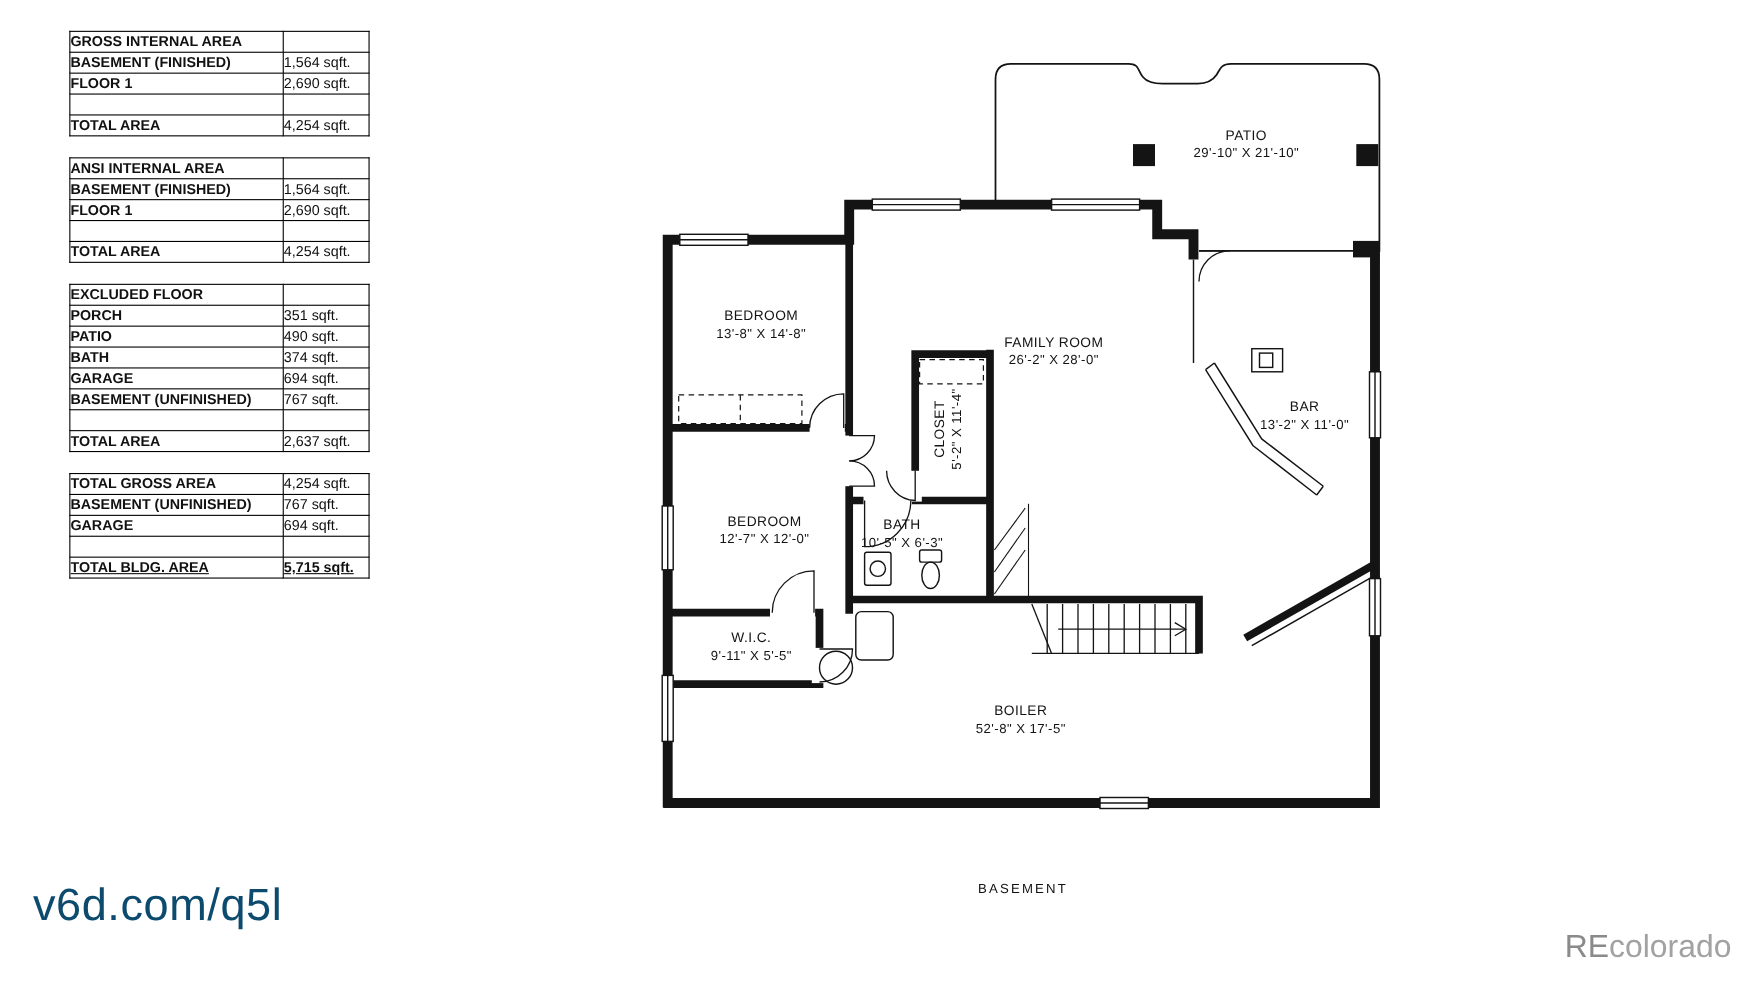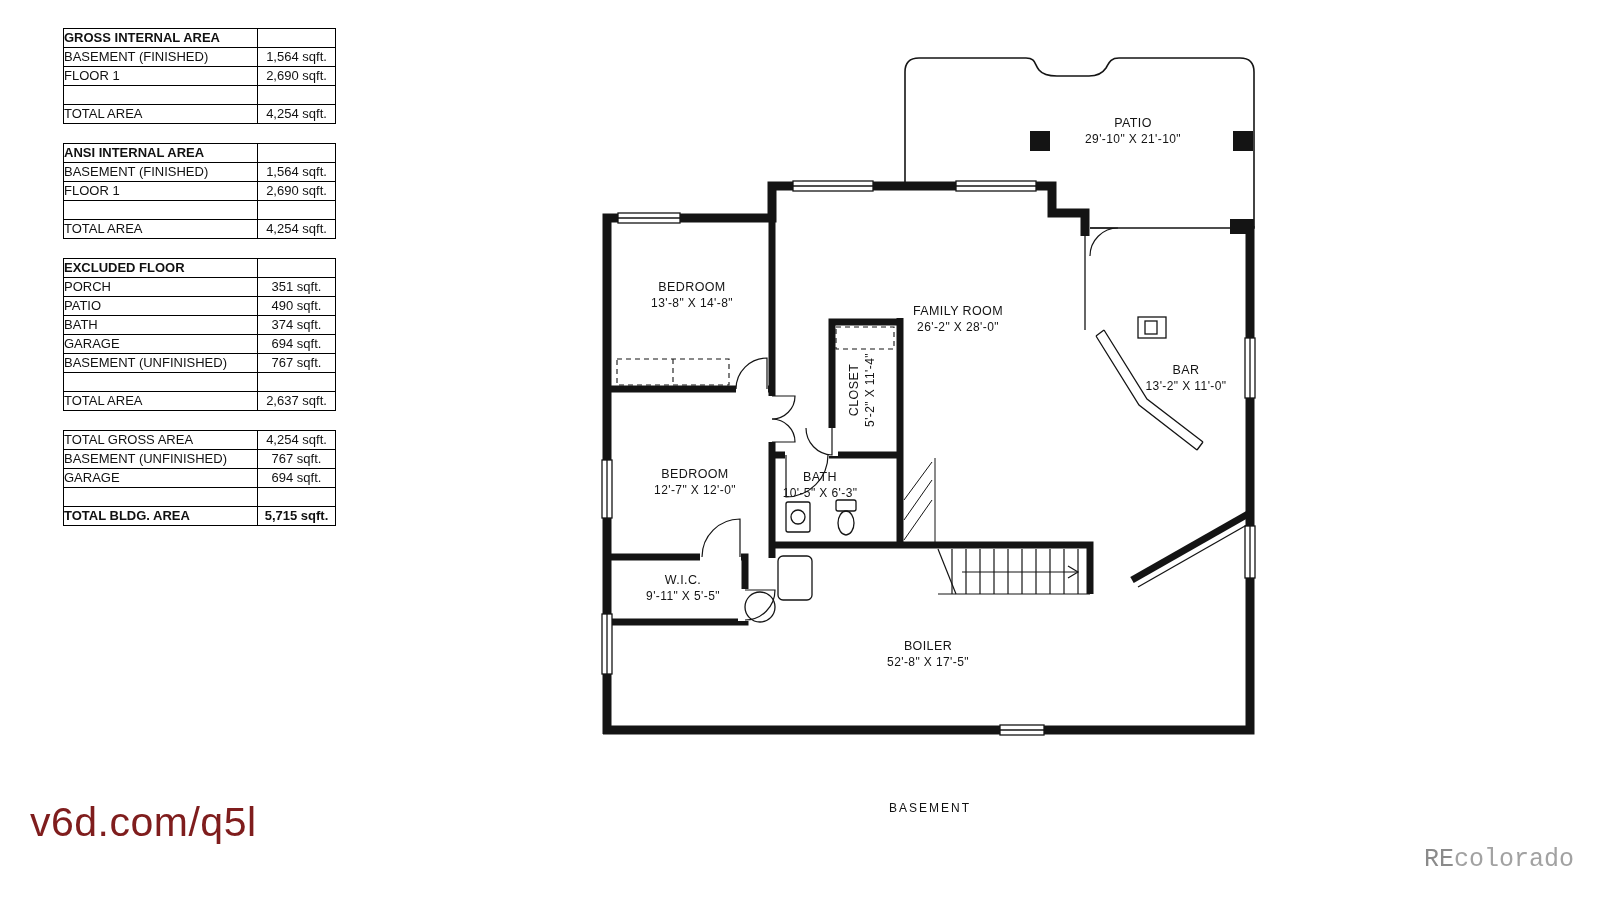--- a/index.html
+++ b/index.html
@@ -6,33 +6,33 @@
   body{
     width:1600px;height:899px;position:relative;background:#ffffff;
     font-family:"Liberation Sans",sans-serif;color:#111;overflow:hidden;
   }
   .tables{position:absolute;left:30px;top:28px;width:273px;padding-left:33px;}
   table.area{border-collapse:collapse;width:100%;margin:0 0 19px 0;border:1.5px solid #000;table-layout:fixed;}
   table.area td{
     border:1px solid #000;height:18px;line-height:18px;font-size:13px;
     padding:0;white-space:nowrap;overflow:hidden;
   }
-  td.lbl{width:193px;padding-left:11px;}
+  td.lbl{width:193px;padding-left:11px;font-weight:bold;}
   td.hdr{font-weight:bold;padding-left:5px;}
-  td.val{text-align:center;padding-right:5px;}
-  tr.boldrow td{font-weight:bold;}
+  td.val{text-align:left;padding-right:5px;}
+  tr.boldrow td{font-weight:bold;text-decoration:underline;}
   svg.plan{position:absolute;left:0;top:0;}
   .floorlabel{
     position:absolute;left:700px;top:801px;width:460px;text-align:center;
     font-size:12px;letter-spacing:2px;color:#111;
   }
   .url{
-    position:absolute;left:30px;top:799px;font-size:41px;color:#7f1d1d;letter-spacing:.5px;
+    position:absolute;left:30px;top:799px;font-size:41px;color:#0c4a6e;letter-spacing:.5px;
   }
-  .wm{position:absolute;right:26px;top:845px;font-size:25px;font-family:Liberation Mono, monospace;}
+  .wm{position:absolute;right:26px;top:845px;font-size:29px;}
   .wm .b{color:#8a8a8a;font-weight:500;}
   .wm .l{color:#a2a2a2;font-weight:400;}
   text{font-family:"Liberation Sans",sans-serif;}
   .dims{font-size:12px;}
 </style>
 </head>
 <body>
 
 <div class="tables">
 

